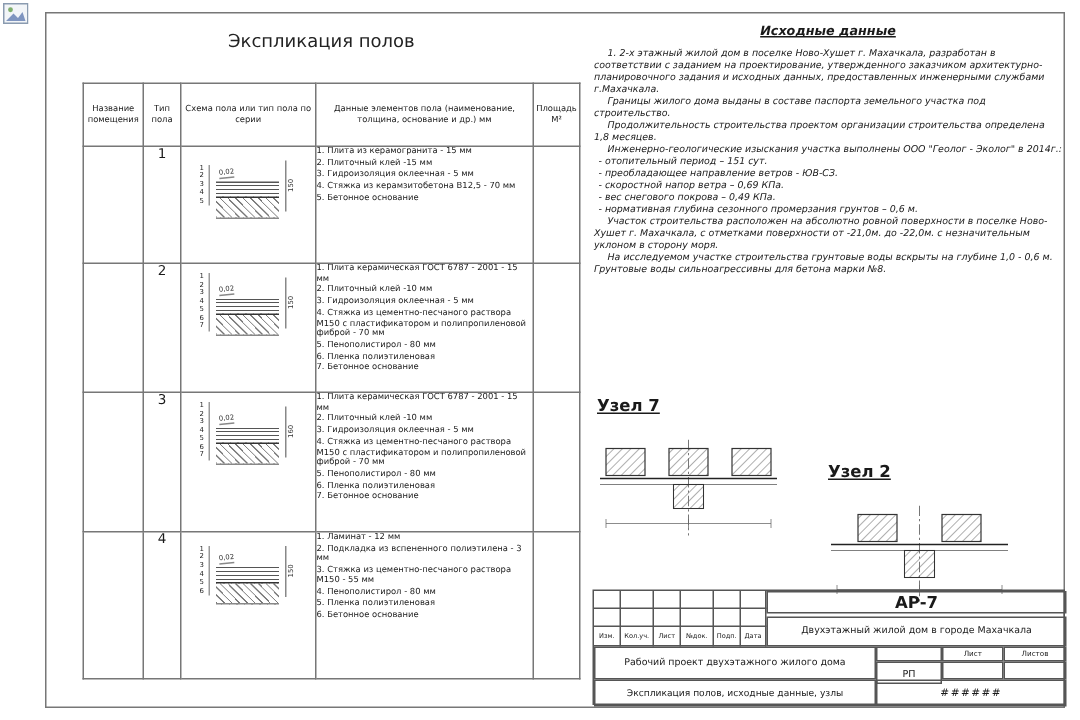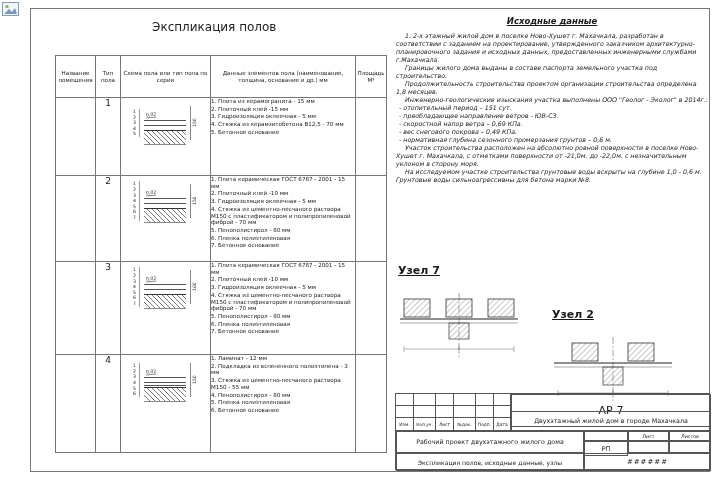--- a/index.html
+++ b/index.html
@@ -42,21 +42,21 @@
   
   .node{position:absolute;width:130px;}
   .node1{left:398px;top:264px;} .node2{left:552px;top:264px;margin-top:44px;}
   .node-title{font-weight:bold;font-size:11px;text-decoration:underline;margin-bottom:16px;}
 
   
   .tblock{position:absolute;left:395px;top:393px;width:315px;height:77px;border:1px solid #555;box-sizing:border-box;}
   .tb-cell{position:absolute;border:1px solid #555;box-sizing:border-box;display:flex;align-items:center;justify-content:center;text-align:center;}
   .tb-rev{left:0;top:0;width:115px;height:37px;display:grid;grid-template-columns:18px 22px 18px 22px 18px 17px;grid-template-rows:12px 12px 13px;}
   .tb-rev span{border-right:1px solid #555;border-bottom:1px solid #555;font-size:4.4px;display:flex;align-items:center;justify-content:center;overflow:hidden;}
-  .tb-code{left:115px;top:0;width:200px;height:33px;font-size:11px;font-weight:normal;}
+  .tb-code{left:115px;top:0;width:200px;height:15px;font-size:11px;font-weight:bold;}
   .tb-object{left:115px;top:17px;width:200px;height:20px;font-size:6.3px;line-height:1.1;}
   .tb-project{left:0;top:37px;width:188px;height:22px;font-size:6.3px;line-height:1.15;padding:0 6px;}
   .tb-sheetname{left:0;top:59px;width:188px;height:18px;font-size:6.1px;line-height:1.15;padding:0 6px;}
   .tb-stage-h{left:188px;top:37px;width:44px;height:10px;font-size:4.8px;}
   .tb-list-h{left:232px;top:37px;width:41px;height:10px;font-size:4.8px;}
   .tb-listov-h{left:273px;top:37px;width:42px;height:10px;font-size:4.8px;}
   .tb-stage{left:188px;top:47px;width:44px;height:15px;font-size:6.4px;}
   .tb-list-v{left:232px;top:47px;width:41px;height:12px;}
   .tb-listov-v{left:273px;top:47px;width:42px;height:12px;}
   .tb-org{left:188px;top:59px;width:127px;height:18px;font-size:7px;letter-spacing:1px;}

